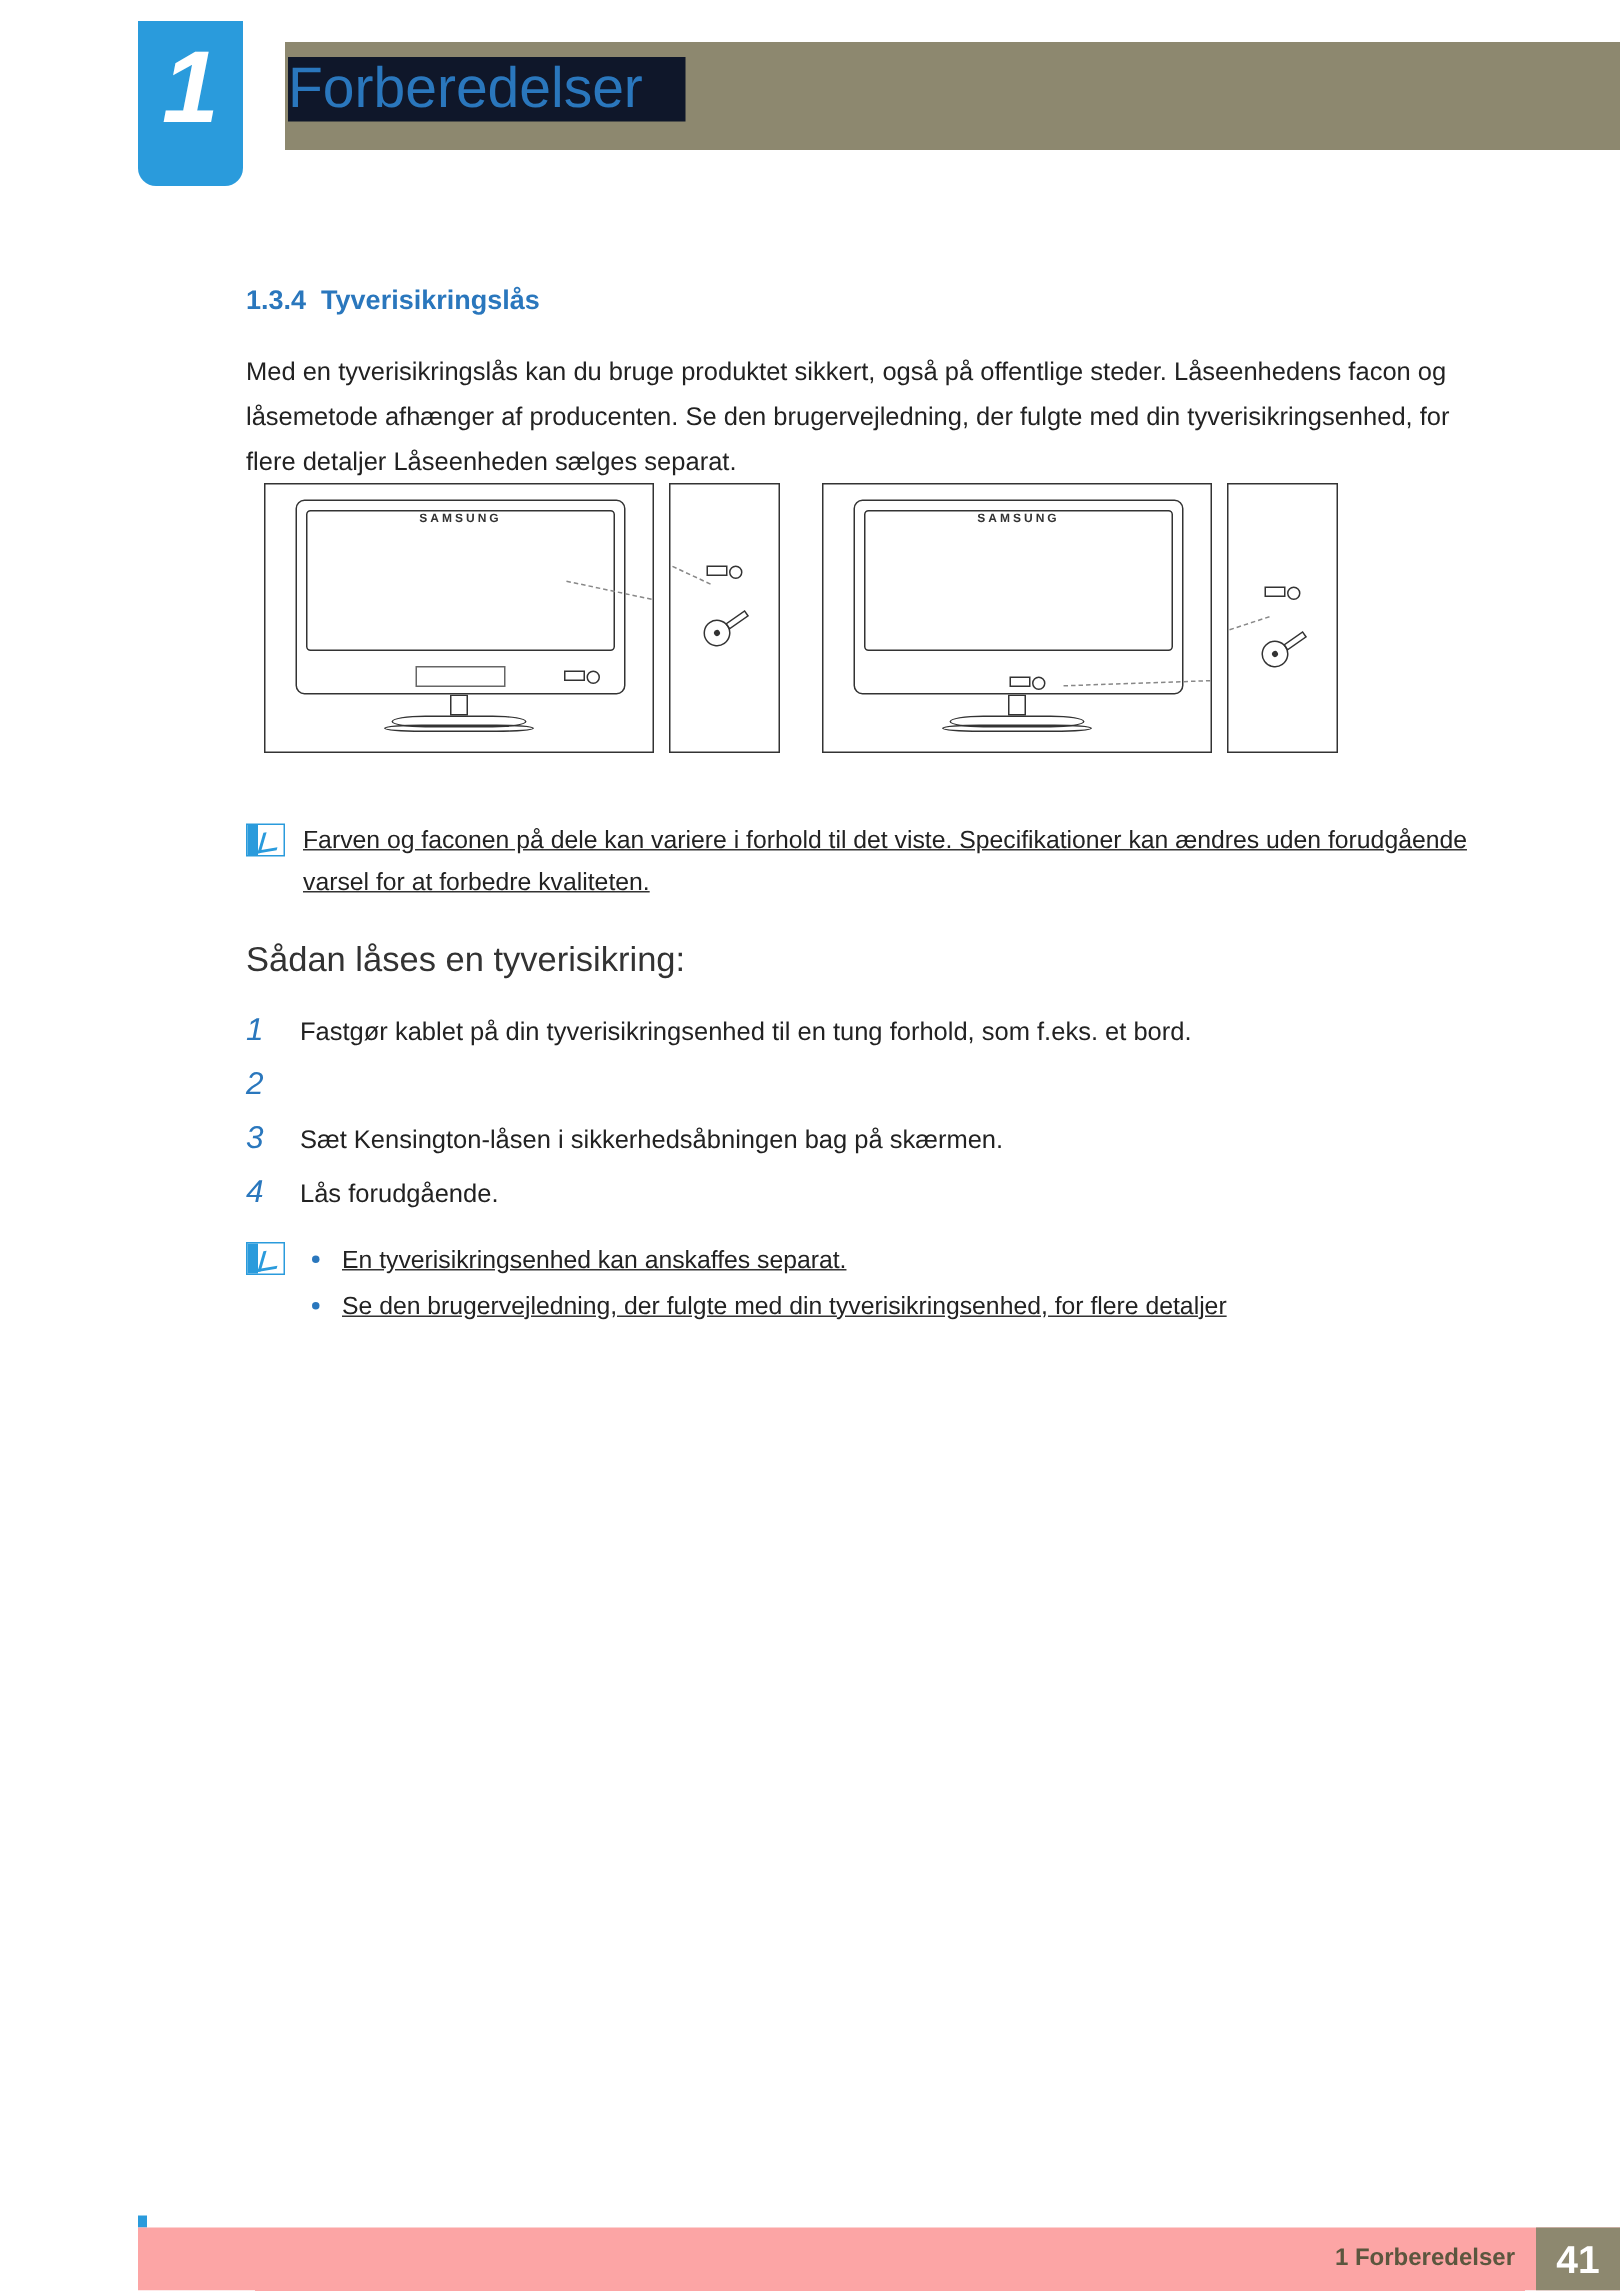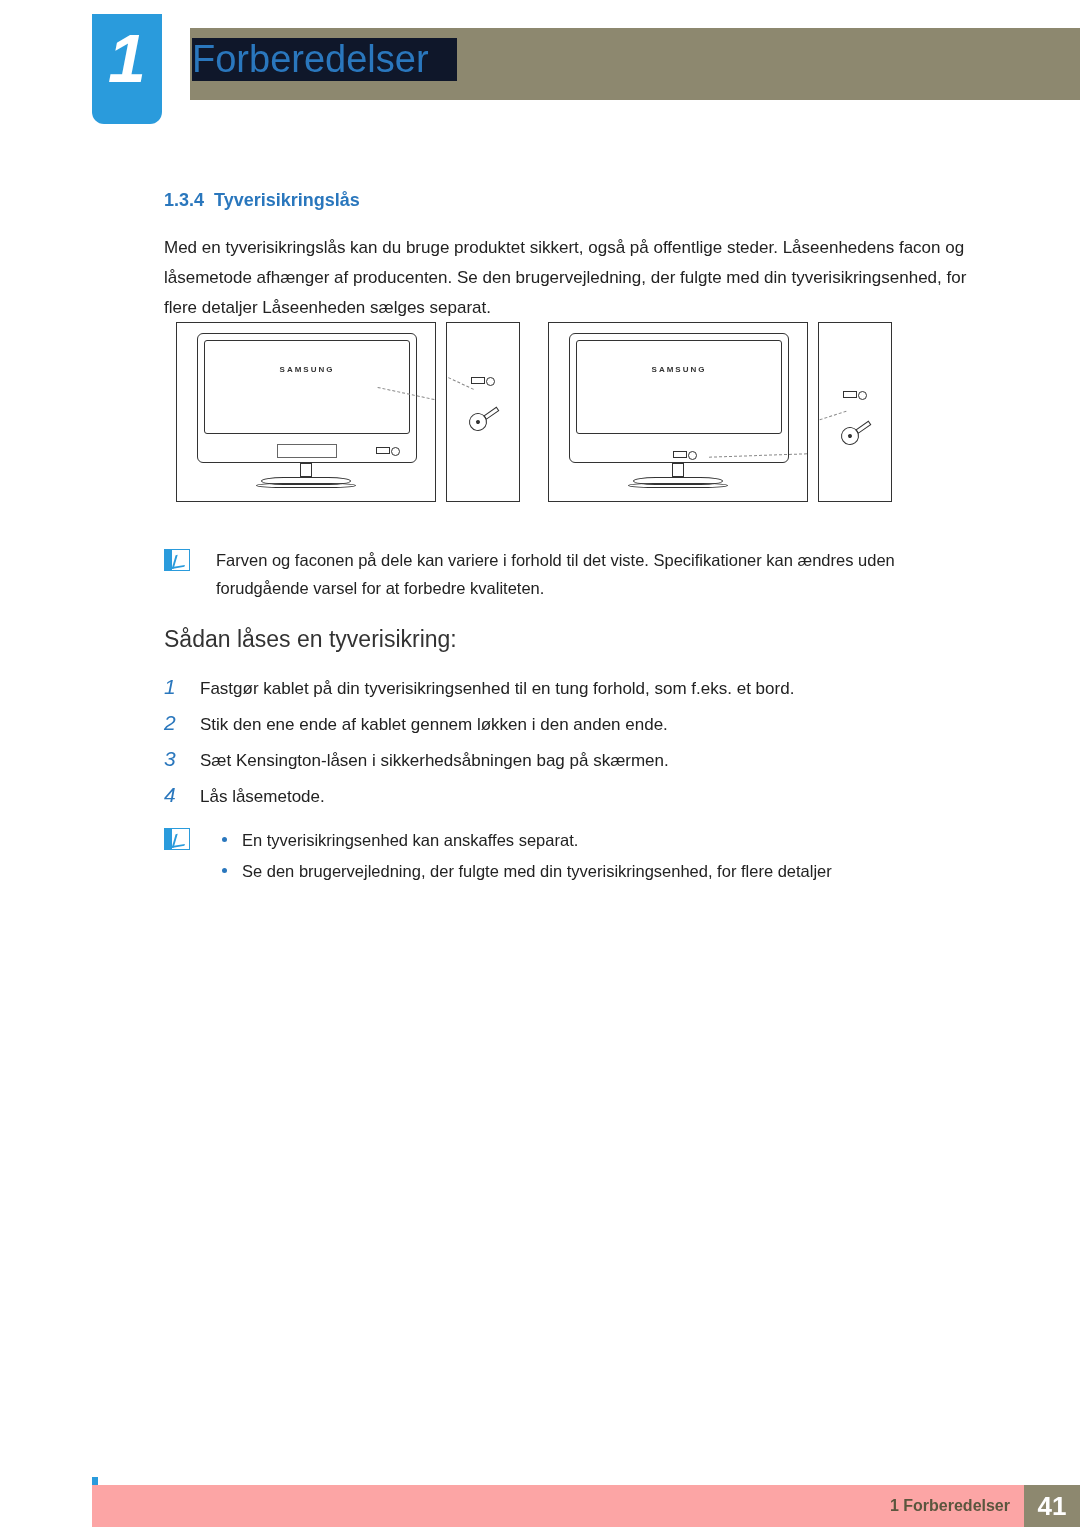--- a/index.html
+++ b/index.html
@@ -99,38 +99,39 @@
     position: absolute;
     border: 1.5px solid #333;
     border-radius: 6px;
   }
   .screen-inner {
     position: absolute;
     top: 6px; left: 6px; right: 6px; bottom: 28px;
     border: 1px solid #333;
     border-radius: 3px;
     display:flex; justify-content:center; align-items:flex-start;
-    padding-top:24px;
+    padding-top:0;
   }
   .brand { font-size: 8px; letter-spacing: 2px; color:#333; font-weight:bold;}
   .stand-neck { position:absolute; width:12px; height:14px; background:#fff; border:1px solid #333; left:50%; transform:translateX(-50%);}
   .stand-base { position:absolute; width:90px; height:8px; border:1px solid #333; border-radius:50%/100%; left:50%; transform:translateX(-50%);}
   .stand-base2 { position:absolute; width:100px; height:5px; border:1px solid #333; border-radius:50%/100%; left:50%; transform:translateX(-50%);}
   .ports { position:absolute; width:60px; height:14px; border:1px solid #666; left:50%; transform:translateX(-50%);}
   .lock-slot { position:absolute; width:14px; height:7px; border:1px solid #333;}
   .lock-slot:after { content:''; position:absolute; right:-11px; top:-1px; width:7px; height:7px; border:1px solid #333; border-radius:50%;}
   .key { width:18px; height:18px; border:1px solid #333; border-radius:50%; position:absolute; transform:rotate(-35deg);}
   .key:before { content:''; position:absolute; width:4px; height:4px; background:#333; border-radius:50%; top:6px; left:6px;}
   .key:after { content:''; position:absolute; width:14px; height:3px; border:1px solid #333; left:16px; top:6px;}
   .dashline { position:absolute; border-top:1.5px dashed #888;}
 
   .note-block {
     display: flex;
-    gap: 26px;
+    gap: 12px;
     margin-bottom: 24px;
+    text-decoration: underline;
   }
   .note-icon {
     width: 26px;
     height: 22px;
     background: linear-gradient(to right, #2a9bdc 30%, #fff 30%);
     border: 1px solid #2a9bdc;
     position: relative;
     flex-shrink: 0;
     margin-top:3px;
   }
@@ -292,29 +293,28 @@
 
   <div class="sub-heading">Sådan låses en tyverisikring:</div>
 
   <ol class="steps">
     <li>
         <span class="step-num">1</span>
         <span>Fastgør kablet på din tyverisikringsenhed til en tung forhold, som f.eks. et bord.</span>
       </li>
     <li>
         <span class="step-num">2</span>
-        <span>Stik den ene ende af kablet gennem løkken i den anden ende.</span>
       </li>
     <li>
         <span class="step-num">3</span>
         <span>Sæt Kensington-låsen i sikkerhedsåbningen bag på skærmen.</span>
       </li>
     <li>
         <span class="step-num">4</span>
-        <span>Lås låsemetode.</span>
+        <span>Lås forudgående.</span>
       </li>
   </ol>
 
   <div class="note-block">
     <div class="note-icon"></div>
     <ul class="bullet-list">
       <li>En tyverisikringsenhed kan anskaffes separat.</li>
       <li>Se den brugervejledning, der fulgte med din tyverisikringsenhed, for flere detaljer</li>
     </ul>
   </div>

